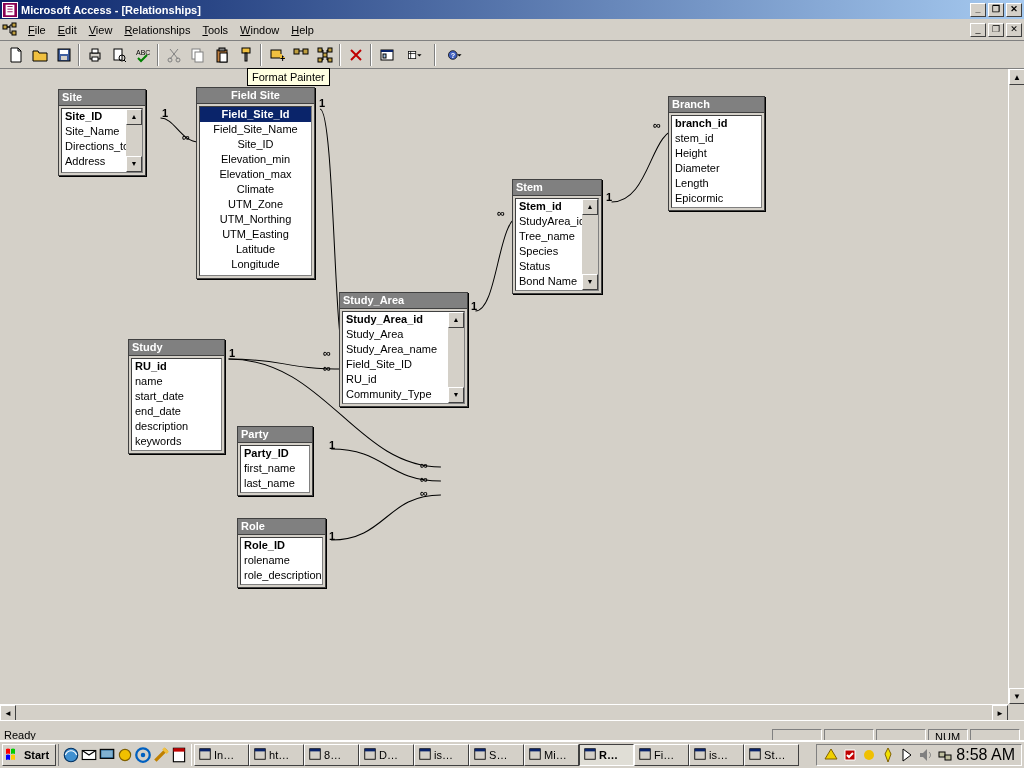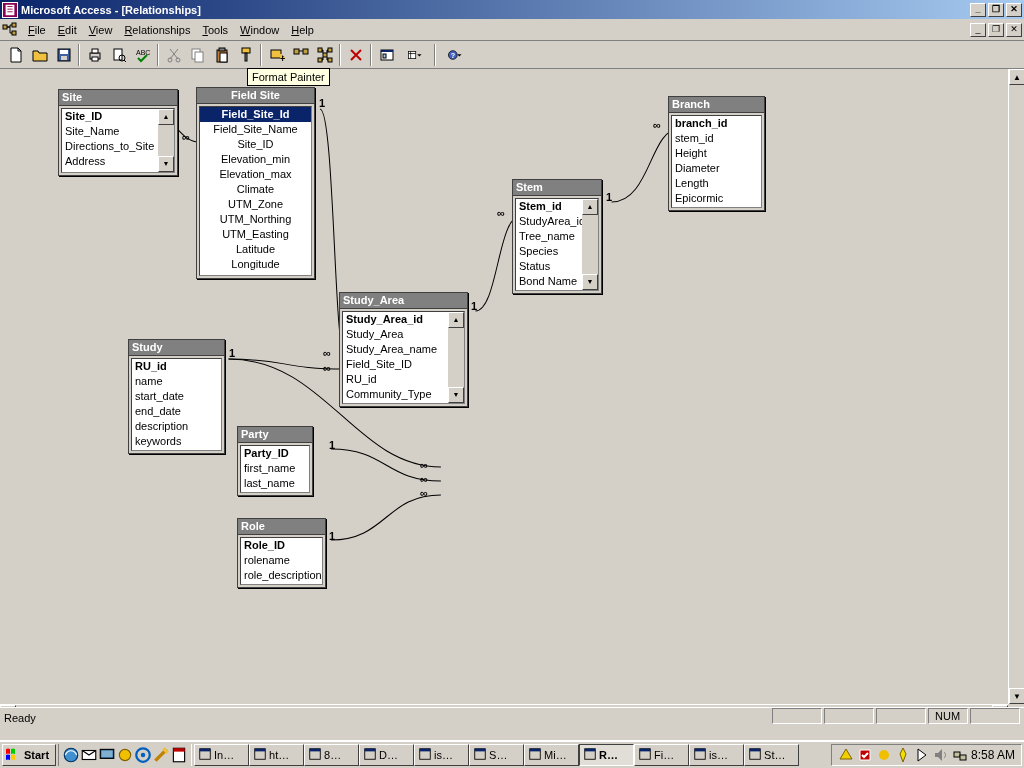--- a/index.html
+++ b/index.html
@@ -46,36 +46,36 @@
 .tblwin .field.pk { font-weight:bold; }
 .tblwin .field.sel { background:#0a246a; color:#fff; }
 .tblwin .list-scroll { position:absolute; right:0; top:0; bottom:0; width:16px; background:#d4d0c8; }
 .tblwin .list-scroll .sb { width:16px; height:16px; background:#d4d0c8; border:1px solid #fff; border-right-color:#404040; border-bottom-color:#404040; position:absolute; font-size:7px; text-align:center; line-height:13px; }
 
 
 .rels { position:absolute; left:0; top:0; width:100%; height:100%; pointer-events:none; }
 .rel-label { font-size:11px; font-weight:bold; position:absolute; }
 
 
-.statusbar { position:absolute; left:0; right:0; bottom:28px; height:20px; background:#d4d0c8; border-top:1px solid #fff; display:flex; align-items:flex-end; font-size:11px; padding:16px 4px; }
+.statusbar { position:absolute; left:0; right:0; bottom:28px; height:20px; background:#d4d0c8; border-top:1px solid #fff; display:flex; align-items:flex-start; font-size:11px; padding:8px 4px; }
 .statusbar .cell { border:1px solid #808080; border-top-color:#808080; border-left-color:#808080; border-right-color:#fff; border-bottom-color:#fff; padding:1px 6px; height:16px; margin-left:2px; min-width:30px; }
 .statusbar .spacer { flex:1; }
 
 
 .taskbar { position:absolute; left:0; right:0; bottom:0; height:28px; background:#d4d0c8; border-top:2px solid #fff; display:flex; align-items:center; padding:2px; gap:0px; font-size:11px; }
 .start-btn { height:22px; padding:0 6px 0 2px; border:1px solid #fff; border-right-color:#404040; border-bottom-color:#404040; display:flex; align-items:center; gap:3px; font-weight:bold; }
 .start-btn .flag { width:16px; height:14px; }
 .ql { display:flex; gap:0; border-left:1px solid #808080; border-right:1px solid #fff; padding:0 3px; margin:0 2px; height:22px; align-items:center; }
 .ql-ic { width:18px; height:18px; display:flex; align-items:center; justify-content:center; }
 .task-items { display:flex; gap:0; flex:1; overflow:hidden; }
 .task-item { height:22px; width:55px; border:1px solid #fff; border-right-color:#404040; border-bottom-color:#404040; display:flex; align-items:center; padding:0 3px; gap:2px; overflow:hidden; white-space:nowrap; font-size:11px; }
 .task-item.active { border:1px solid #404040; border-right-color:#fff; border-bottom-color:#fff; background:#e0ded6; font-weight:bold; }
 .tray { display:flex; align-items:center; gap:3px; border:1px solid #808080; border-right-color:#fff; border-bottom-color:#fff; height:22px; padding:0 6px; }
 .tray-ic { width:16px; height:16px; }
-.clock { font-size:12px; }
+.clock { font-size:16px; }
 </style>
 </head>
 <body>
 
 <div class="titlebar">
   <span class="app-icon">
     <svg viewBox="0 0 16 16">
         <path d="M3 2h10v12H3z" fill="#fff"></path>
         <path d="M5 4h6M5 7h6M5 10h6" stroke="#8b0052"></path>
       </svg>
@@ -266,21 +266,21 @@
   <span class="rel-label" style="left:420px; top:390px;">∞</span>
   <span class="rel-label" style="left:329px; top:370px;">1</span>
   <span class="rel-label" style="left:420px; top:404px;">∞</span>
   <span class="rel-label" style="left:329px; top:461px;">1</span>
   <span class="rel-label" style="left:420px; top:418px;">∞</span>
   <span class="rel-label" style="left:471px; top:231px;">1</span>
   <span class="rel-label" style="left:497px; top:138px;">∞</span>
   <span class="rel-label" style="left:606px; top:122px;">1</span>
   <span class="rel-label" style="left:653px; top:50px;">∞</span>
 
-  <div class="tblwin" style="left:58px; top:20px; width:120px;">
+  <div class="tblwin" style="left:58px; top:20px; width:88px;">
     <div class="thead">Site</div>
     <div class="tbody" style="height:65px; padding-right:16px;">
       <div id="site-fields">
           <div class="field pk">Site_ID</div>
           <div class="field">Site_Name</div>
           <div class="field">Directions_to_Site</div>
           <div class="field">Address</div>
         </div>
       <div class="list-scroll">
         <div class="sb" style="top:0">▲</div>

